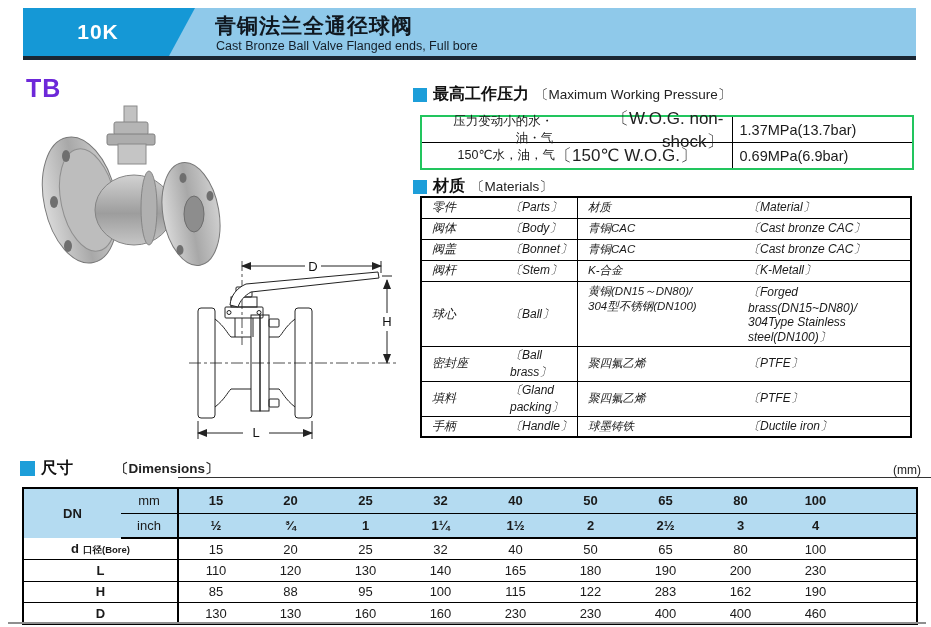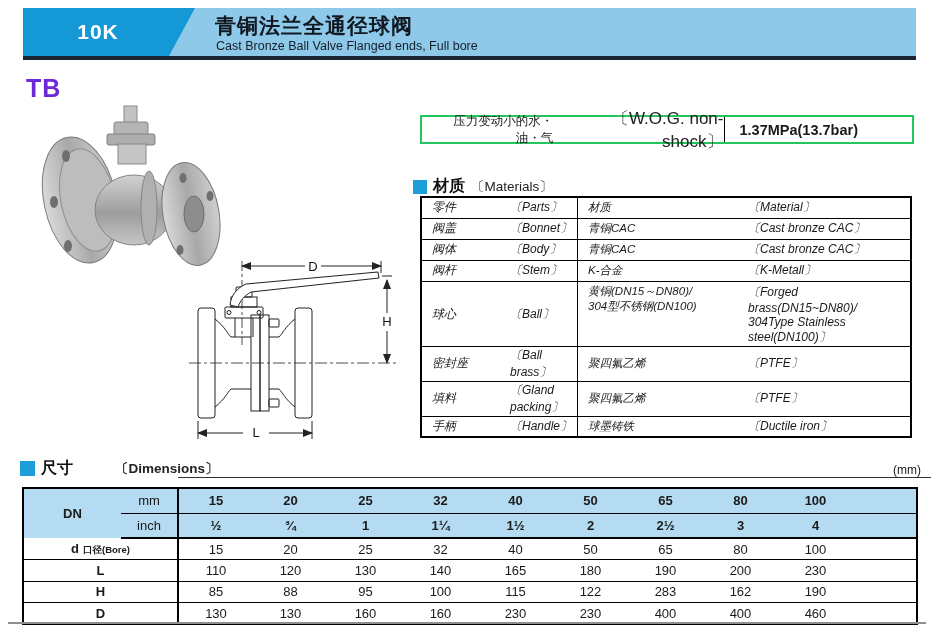--- a/index.html
+++ b/index.html
@@ -26,21 +26,21 @@
   .sec-en.b{font-weight:bold;}
 
   
   .ptable{position:absolute;left:420px;top:115px;width:490px;border:2px solid #22c55e;text-align:right;}
   .prow{display:flex;height:25px;align-items:center;}
   .prow + .prow{border-top:1.5px solid #000;}
   .prow .pc1{display:flex;width:301.5px;align-items:center;}
   .prow .pzh{width:122px;padding-left:11px;font-size:12.5px;}
   .prow .pen{font-size:17px;color:#222;}
   .prow .pval{flex:1;border-left:1.5px solid #000;align-self:stretch;display:flex;align-items:center;
-        padding-left:15px;font-size:14.5px;font-weight:700;}
+        padding-left:7px;font-size:14.5px;font-weight:400;margin-left:8px;}
 
   
   .mtable{position:absolute;left:420px;top:196px;width:492px;border:2px solid #000;border-collapse:collapse;table-layout:fixed;}
   .mtable td{border:none;padding:0;vertical-align:middle;font-size:12px;font-style:italic;}
   .mtable tr + tr td{border-top:1.5px solid #000;}
   .mtable td.c1{width:155px;border-right:1.5px solid #000;}
   .mtable tr{height:21px;}
   .mtable tr.tall{height:34px;}
   .mcell{display:flex;align-items:center;}
   .tall .mcell{align-items:flex-start;padding-top:2px;}
@@ -170,29 +170,41 @@
 
       <path d="M13,168 V186 M127,168 V186"></path>
       <path d="M58,180 L13,180" marker-end="url(#arw)"></path>
       <path d="M84,180 L127,180" marker-end="url(#arw)"></path>
     </g>
     <text x="128" y="18" text-anchor="middle">D</text>
     <text x="202" y="73" text-anchor="middle">H</text>
     <text x="71" y="184" text-anchor="middle">L</text>
   </svg>
 
+  <div class="sec-head" style="left:413px;top:84px;">
+    <span class="sq"></span>
+    <span class="sec-zh">最高工作压力</span>
+    <span class="sec-en">〔Maximum Working Pressure〕</span>
+  </div>
 
   <div class="ptable">
     <div class="prow">
       <div class="pc1">
         <span class="pzh">压力变动小的水・油・气</span>
         <span class="pen">〔W.O.G. non-shock〕</span>
       </div>
       <div class="pval">1.37MPa(13.7bar)</div>
     </div>
+    <div class="prow">
+      <div class="pc1">
+        <span class="pzh">150℃水，油，气</span>
+        <span class="pen">〔150℃ W.O.G.〕</span>
+      </div>
+      <div class="pval">0.69MPa(6.9bar)</div>
+    </div>
   </div>
 
   <div class="sec-head" style="left:413px;top:176px;">
     <span class="sq"></span>
     <span class="sec-zh">材质</span>
     <span class="sec-en">〔Materials〕</span>
   </div>
 
   <table class="mtable">
     <tbody>
@@ -206,36 +218,36 @@
       <td>
             <div class="mcell">
               <span class="mzh">材质</span>
               <span class="men">〔Material〕</span>
             </div>
           </td>
     </tr>
     <tr>
       <td class="c1">
             <div class="mcell">
+              <span class="pzh2">阀体</span>
+              <span class="pen2">〔Body〕</span>
+            </div>
+          </td>
+      <td>
+            <div class="mcell">
+              <span class="mzh">青铜CAC</span>
+              <span class="men">〔Cast bronze CAC〕</span>
+            </div>
+          </td>
+    </tr>
+    <tr>
+      <td class="c1">
+            <div class="mcell">
               <span class="pzh2">阀盖</span>
               <span class="pen2">〔Bonnet〕</span>
-            </div>
-          </td>
-      <td>
-            <div class="mcell">
-              <span class="mzh">青铜CAC</span>
-              <span class="men">〔Cast bronze CAC〕</span>
-            </div>
-          </td>
-    </tr>
-    <tr>
-      <td class="c1">
-            <div class="mcell">
-              <span class="pzh2">阀体</span>
-              <span class="pen2">〔Body〕</span>
             </div>
           </td>
       <td>
             <div class="mcell">
               <span class="mzh">青铜CAC</span>
               <span class="men">〔Cast bronze CAC〕</span>
             </div>
           </td>
     </tr>
     <tr>

